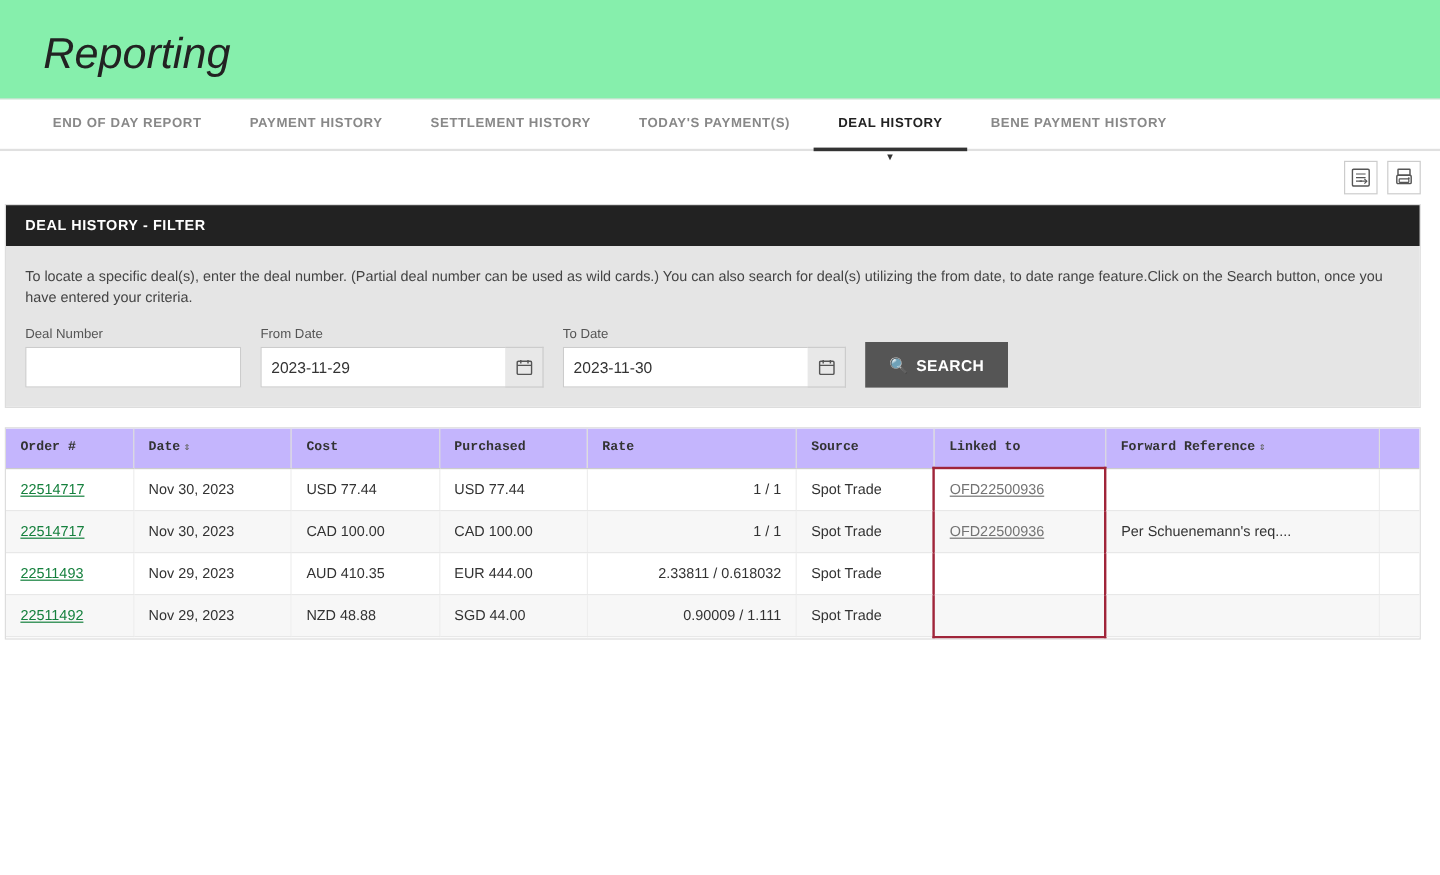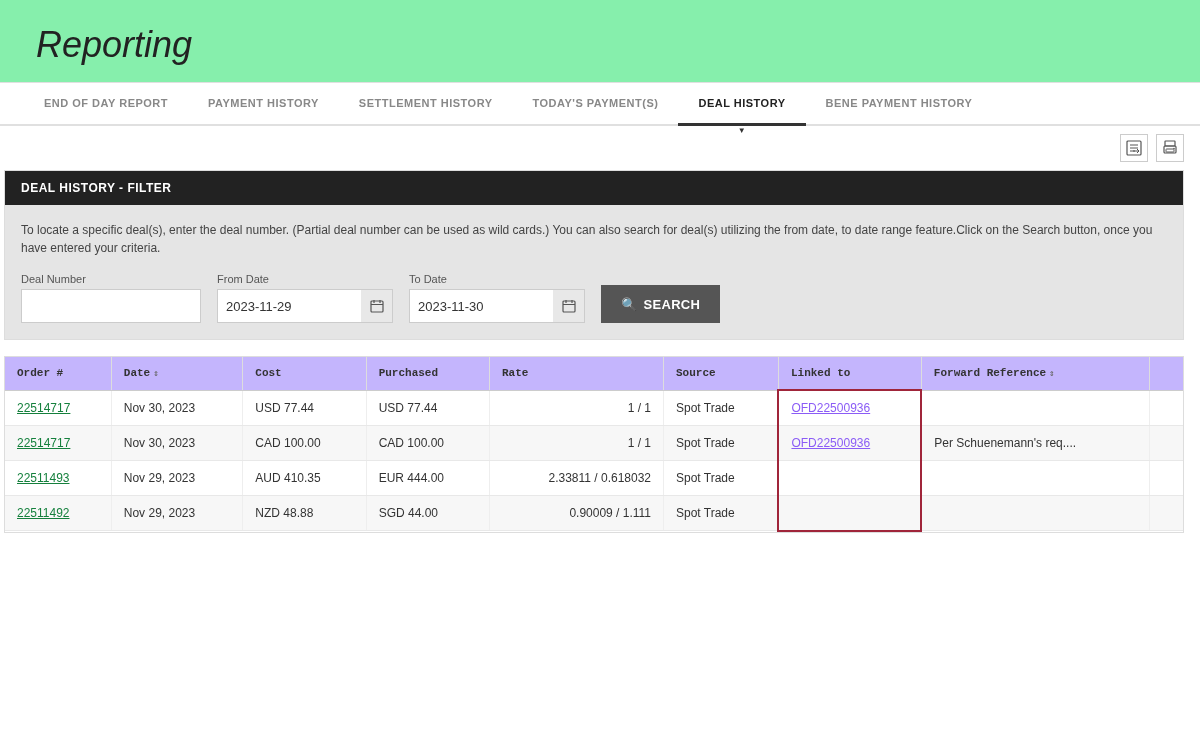--- a/index.html
+++ b/index.html
@@ -61,21 +61,21 @@
       height: 34px;
       border: 1px solid #ccc;
       padding: 0 8px;
       font-size: 13px;
       color: #333;
       outline: none;
     }
     .deal-number-input { width: 180px; }
     .date-input-wrapper { position: relative; display: flex; align-items: center; }
     .date-input {
-      width: 176px;
+      width: 236px;
       height: 34px;
       border: 1px solid #ccc;
       padding: 0 32px 0 8px;
       font-size: 13px;
       color: #333;
       outline: none;
     }
     .cal-icon {
       position: absolute;
       right: 0;
@@ -124,21 +124,21 @@
       border-right: 1px solid #eee;
       font-size: 12px;
       vertical-align: middle;
     }
     td:last-child { border-right: none; }
 
     tbody tr:nth-child(even) { background: #f7f7f7; }
 
     .order-link { color: #15803d; text-decoration: underline; cursor: pointer; }
 
-    .linked-link { color: #8b5cf6; text-decoration: underline; cursor: pointer; }
+    .linked-link { color: #737373; text-decoration: underline; cursor: pointer; }
   </style>
 </head>
 <body>
 
 <div class="page-wrapper">
 
   <div class="page-header">
     <h1 class="page-title">Reporting</h1>
   </div>
 

